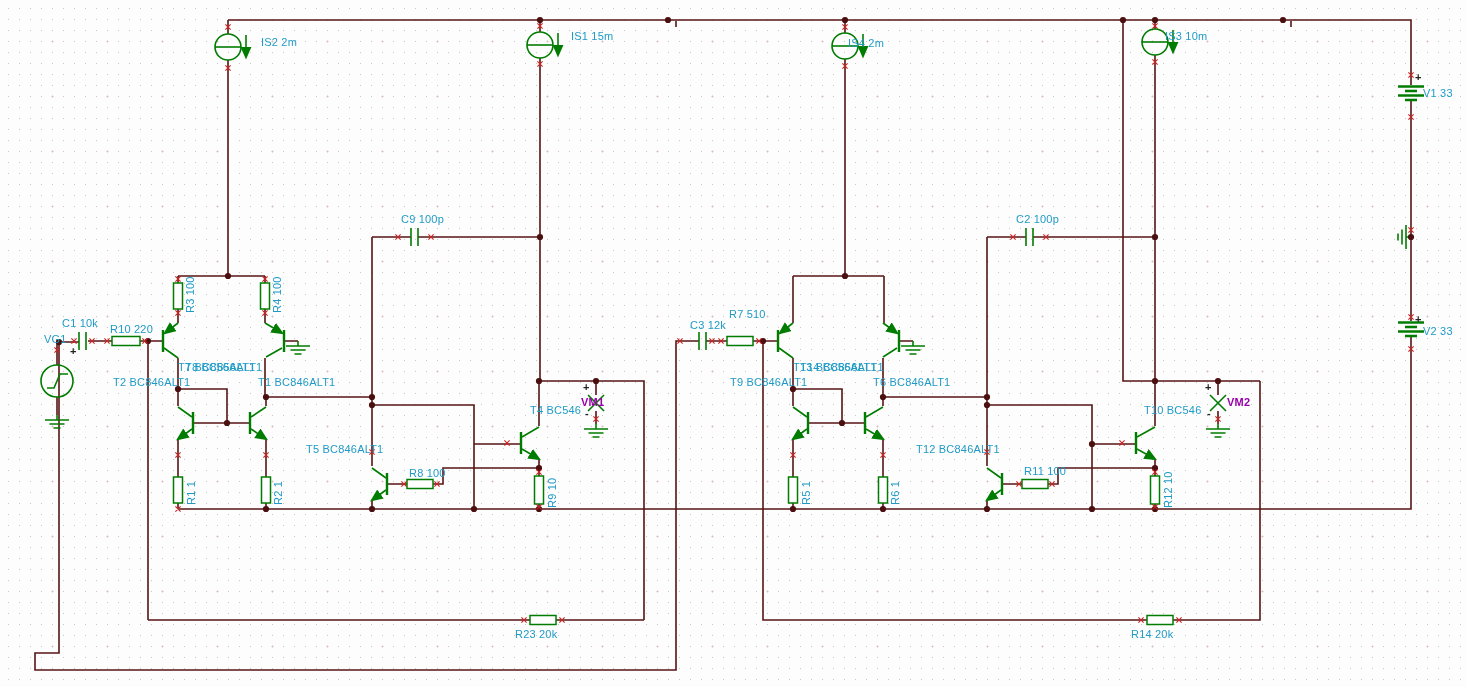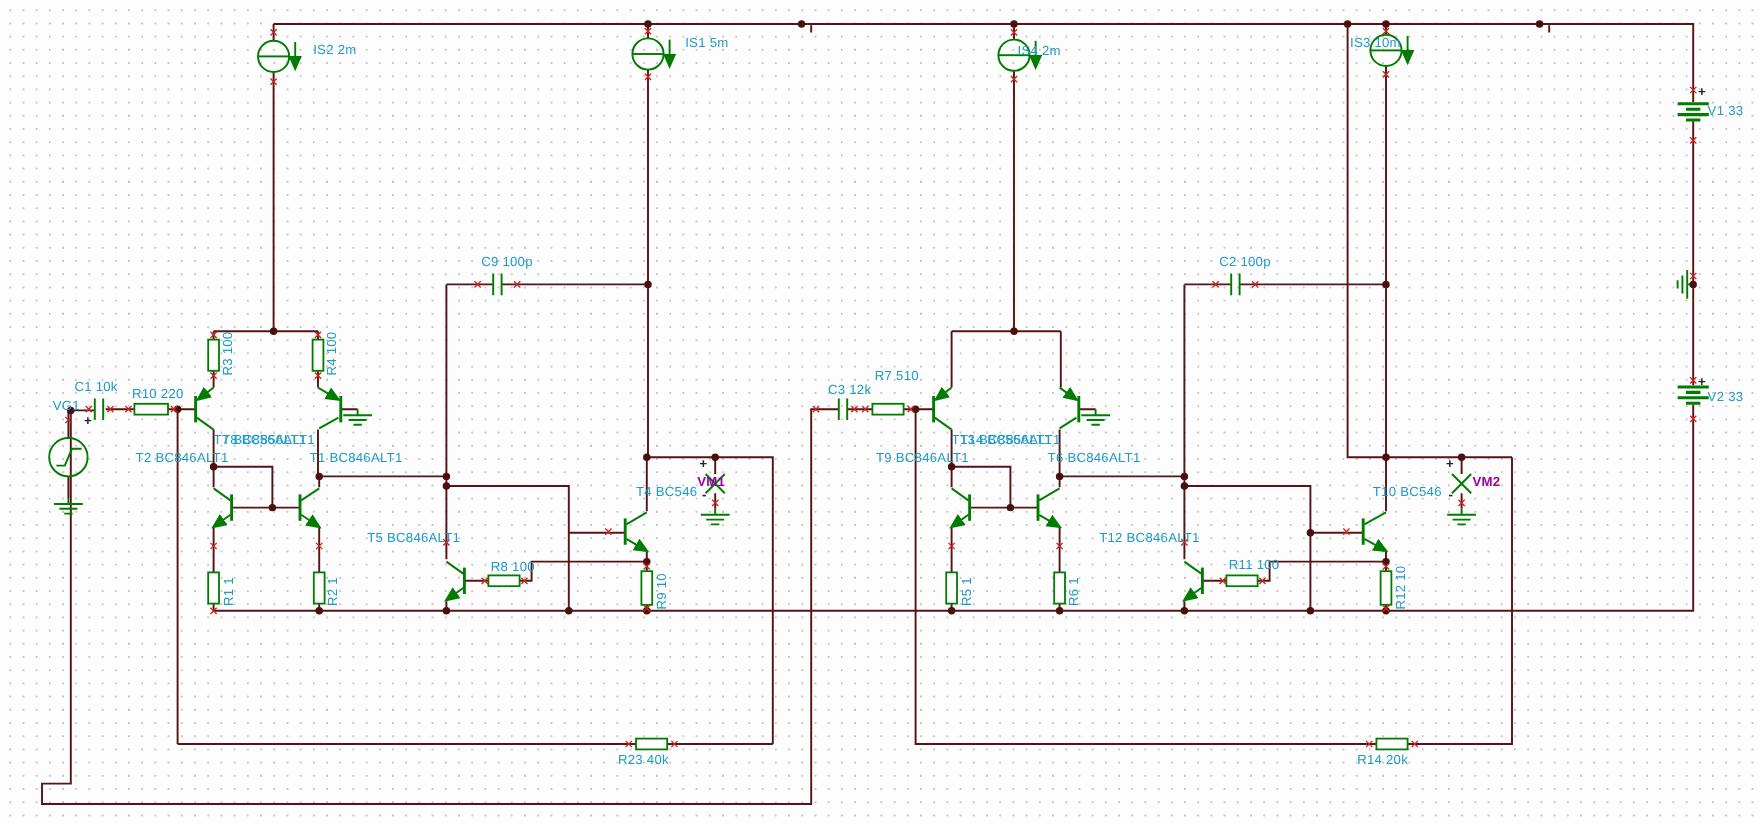--- a/index.html
+++ b/index.html
@@ -321,44 +321,44 @@
     <use href="#px" x="1411" y="75"></use>
       <use href="#px" x="1411" y="117"></use>
       <use href="#px" x="1411" y="230"></use>
     <use href="#px" x="1411" y="317"></use>
       <use href="#px" x="1411" y="349"></use>
       <use href="#px" x="178" y="509"></use>
   </g>
 </svg>
 
 <div class="lbl" style="left:261px;top:36px">IS2 2m</div>
-<div class="lbl" style="left:571px;top:30px">IS1 5m</div>
+<div class="lbl" style="left:571px;top:30px">IS1 15m</div>
 <div class="lbl" style="left:848px;top:37px">IS4 2m</div>
-<div class="lbl" style="left:1125px;top:30px">IS3 10m</div>
+<div class="lbl" style="left:1165px;top:30px">IS3 10m</div>
 <div class="lbl" style="left:1423px;top:87px">V1 33</div>
 <div class="lbl" style="left:1423px;top:325px">V2 33</div>
 
 <div class="lbl" style="left:44px;top:333px">VG1</div>
 <div class="lbl" style="left:62px;top:317px">C1 10k</div>
 <div class="lbl" style="left:110px;top:323px">R10 220</div>
 <div class="lbl" style="left:401px;top:213px">C9 100p</div>
 <div class="vlbl" style="left:184px;top:313px">R3 100</div>
 <div class="vlbl" style="left:271px;top:313px">R4 100</div>
 <div class="lbl" style="left:178px;top:361px">T7 BC856ALT1</div>
 <div class="lbl" style="left:185px;top:361px">T8 BC856ALT1</div>
 <div class="lbl" style="left:113px;top:376px">T2 BC846ALT1</div>
 <div class="lbl" style="left:258px;top:376px">T1 BC846ALT1</div>
 <div class="vlbl" style="left:185px;top:505px">R1 1</div>
 <div class="vlbl" style="left:272px;top:505px">R2 1</div>
 <div class="lbl" style="left:306px;top:443px">T5 BC846ALT1</div>
 <div class="lbl" style="left:409px;top:467px">R8 100</div>
 <div class="lbl" style="left:530px;top:404px">T4 BC546</div>
 <div class="lbl meter" style="left:581px;top:396px">VM1</div>
 <div class="vlbl" style="left:546px;top:508px">R9 10</div>
-<div class="lbl" style="left:515px;top:628px">R23 40k</div>
+<div class="lbl" style="left:515px;top:628px">R23 20k</div>
 
 <div class="lbl" style="left:690px;top:319px">C3 12k</div>
 <div class="lbl" style="left:729px;top:308px">R7 510</div>
 <div class="lbl" style="left:1016px;top:213px">C2 100p</div>
 <div class="lbl" style="left:793px;top:361px">T13 BC856ALT1</div>
 <div class="lbl" style="left:800px;top:361px">T14 BC856ALT1</div>
 <div class="lbl" style="left:730px;top:376px">T9 BC846ALT1</div>
 <div class="lbl" style="left:873px;top:376px">T6 BC846ALT1</div>
 <div class="vlbl" style="left:800px;top:505px">R5 1</div>
 <div class="vlbl" style="left:889px;top:505px">R6 1</div>

